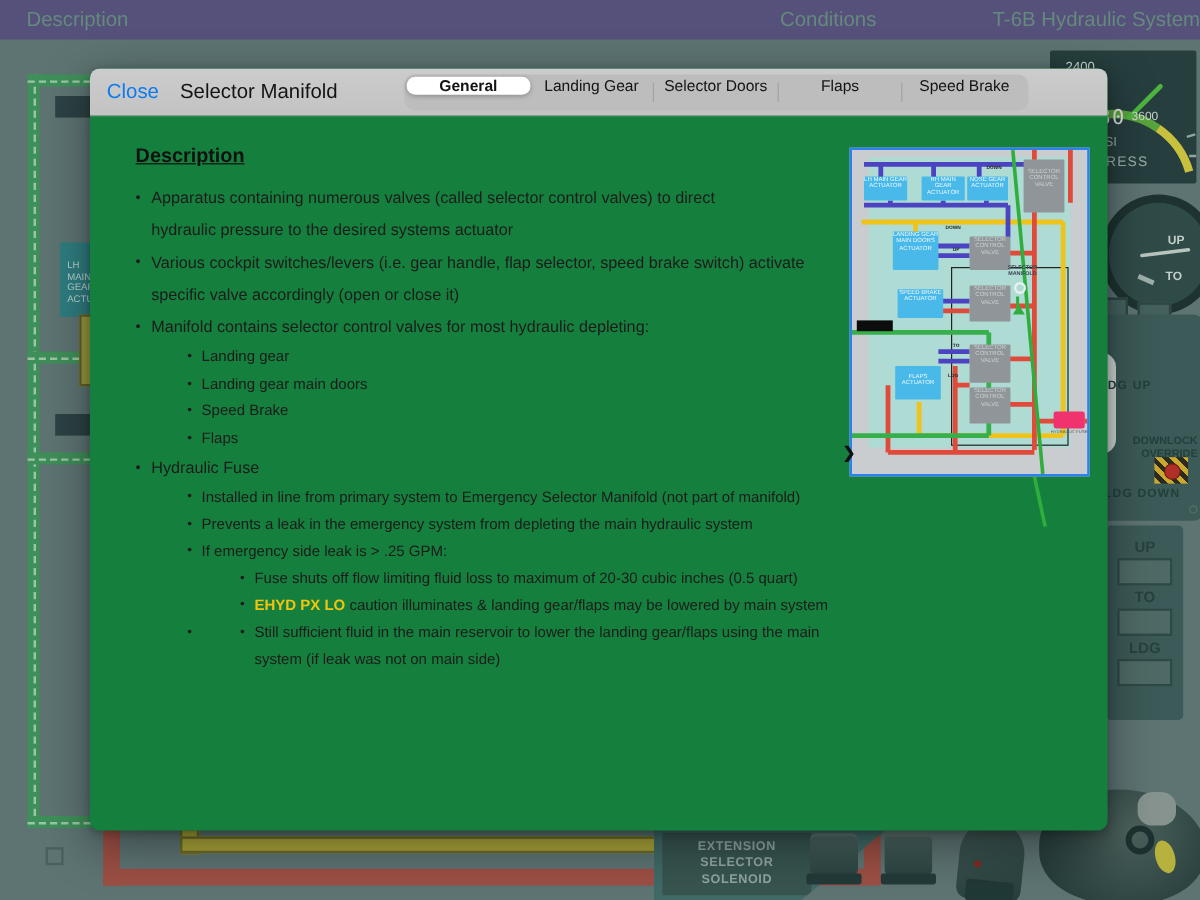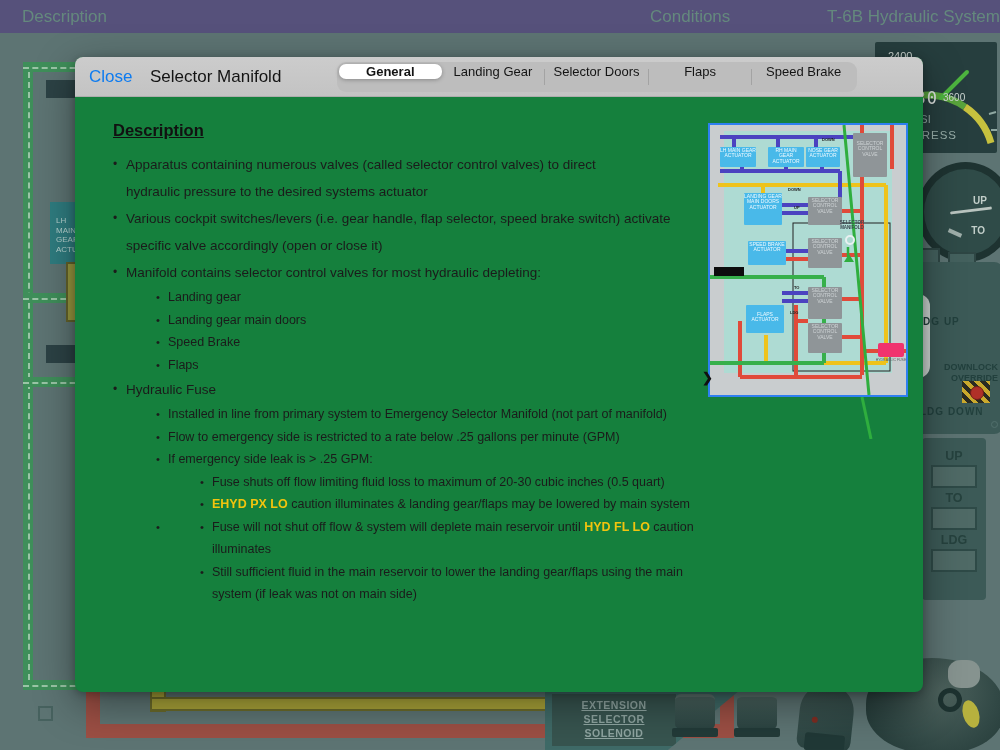--- a/index.html
+++ b/index.html
@@ -23,21 +23,21 @@
     color: #b7d4d1; font-size: 8px; padding: 14px 2px 0 6px; line-height: 1.2; z-index: 1; overflow: hidden; }
   .olive-bar { position: absolute; left: 66px; top: 262px; width: 14px; height: 60px; background: #9a9a40; border: 2px solid #63632b; z-index: 1; }
   .sq-outline { position: absolute; left: 38px; top: 706px; width: 15px; height: 15px; border: 2px solid #47625f; z-index: 1; }
 
   
   .pipe-m { position: absolute; background: #9c4f44; z-index: 1; }
   .pipe-o { position: absolute; background: #a8a238; border: 2px solid #6b6b2a; z-index: 1; }
   .solenoid-panel { position: absolute; left: 545px; top: 690px; width: 195px; height: 60px; z-index: 2;
     background: #3f6a67; clip-path: polygon(0 0, 100% 0, 63% 100%, 0 100%); }
   .solenoid-inner { position: absolute; left: 7px; top: 4px; width: 124px; height: 52px; background: #37544f;
-    color: #8fa5a1; font-weight: bold; font-size: 10.5px; text-align: center; padding-top: 4px; line-height: 1.35; letter-spacing: .5px; text-decoration: underline; }
+    color: #8fa5a1; font-weight: bold; font-size: 10.5px; text-align: center; padding-top: 4px; line-height: 1.35; letter-spacing: .5px; }
   .switch-cover { position: absolute; width: 40px; height: 36px; z-index: 2; border-radius: 6px;
     background: linear-gradient(180deg, #4d6662 0%, #3a5450 45%, #2a4240 100%); border-top: 3px solid #5d746f; }
   .switch-base { position: absolute; width: 46px; height: 9px; background: #223a38; border-radius: 2px; z-index: 2; }
   .flap-lever { position: absolute; left: 799px; top: 686px; width: 54px; height: 64px; z-index: 2;
     background: linear-gradient(160deg, #425b57, #253d3b); border-radius: 40% 40% 15% 15%; transform: rotate(6deg); }
   .flap-lever::after { content:""; position: absolute; left: 8px; bottom: -2px; width: 40px; height: 18px; background:#203836; border-radius: 3px; }
   .flap-dot { position: absolute; left: 13px; top: 32px; width: 6px; height: 6px; background: #7e2d22; border-radius: 50%; }
   .big-knob { position: absolute; left: 866px; top: 658px; width: 138px; height: 95px; z-index: 2;
     background: radial-gradient(circle at 55% 35%, #4d625d 0%, #324946 55%, #1f3533 100%); border-radius: 48% 52% 42% 45%; }
   .knob-cyl { position: absolute; left: 82px; top: 2px; width: 32px; height: 28px; background: #86938f; border-radius: 40%; }
@@ -265,38 +265,35 @@
               </li>
           </ul>
         </li>
         <li>
             <p>Hydraulic Fuse</p>
           <ul class="l2">
             <li>
                 <p>Installed in line from primary system to Emergency Selector Manifold (not part of manifold)</p>
               </li>
             <li>
-                <p>Flow to emergency side is restricted to a rate below .25 gallons per minute (GPM)</p>
+                <p>Prevents a leak in the emergency system from depleting the main hydraulic system</p>
               </li>
             <li>
                 <p>If emergency side leak is &gt; .25 GPM:</p>
               <ul class="l3">
                 <li>
                     <p>Fuse shuts off flow limiting fluid loss to maximum of 20-30 cubic inches (0.5 quart)</p>
                   </li>
                 <li>
                     <p><span class="hl">EHYD PX LO</span><span> caution illuminates &amp; landing gear/flaps may be lowered by main system</span></p>
                   </li>
               </ul>
             </li>
             <li>
               <ul class="l3">
-                <li>
-                    <p><span>Fuse will not shut off flow &amp; system will deplete main reservoir until </span><span class="hl">HYD FL LO</span><span> caution illuminates</span></p>
-                  </li>
                 <li>
                     <p>Still sufficient fluid in the main reservoir to lower the landing gear/flaps using the main system (if leak was not on main side)</p>
                   </li>
               </ul>
             </li>
           </ul>
         </li>
       </ul>
     </div>
 

